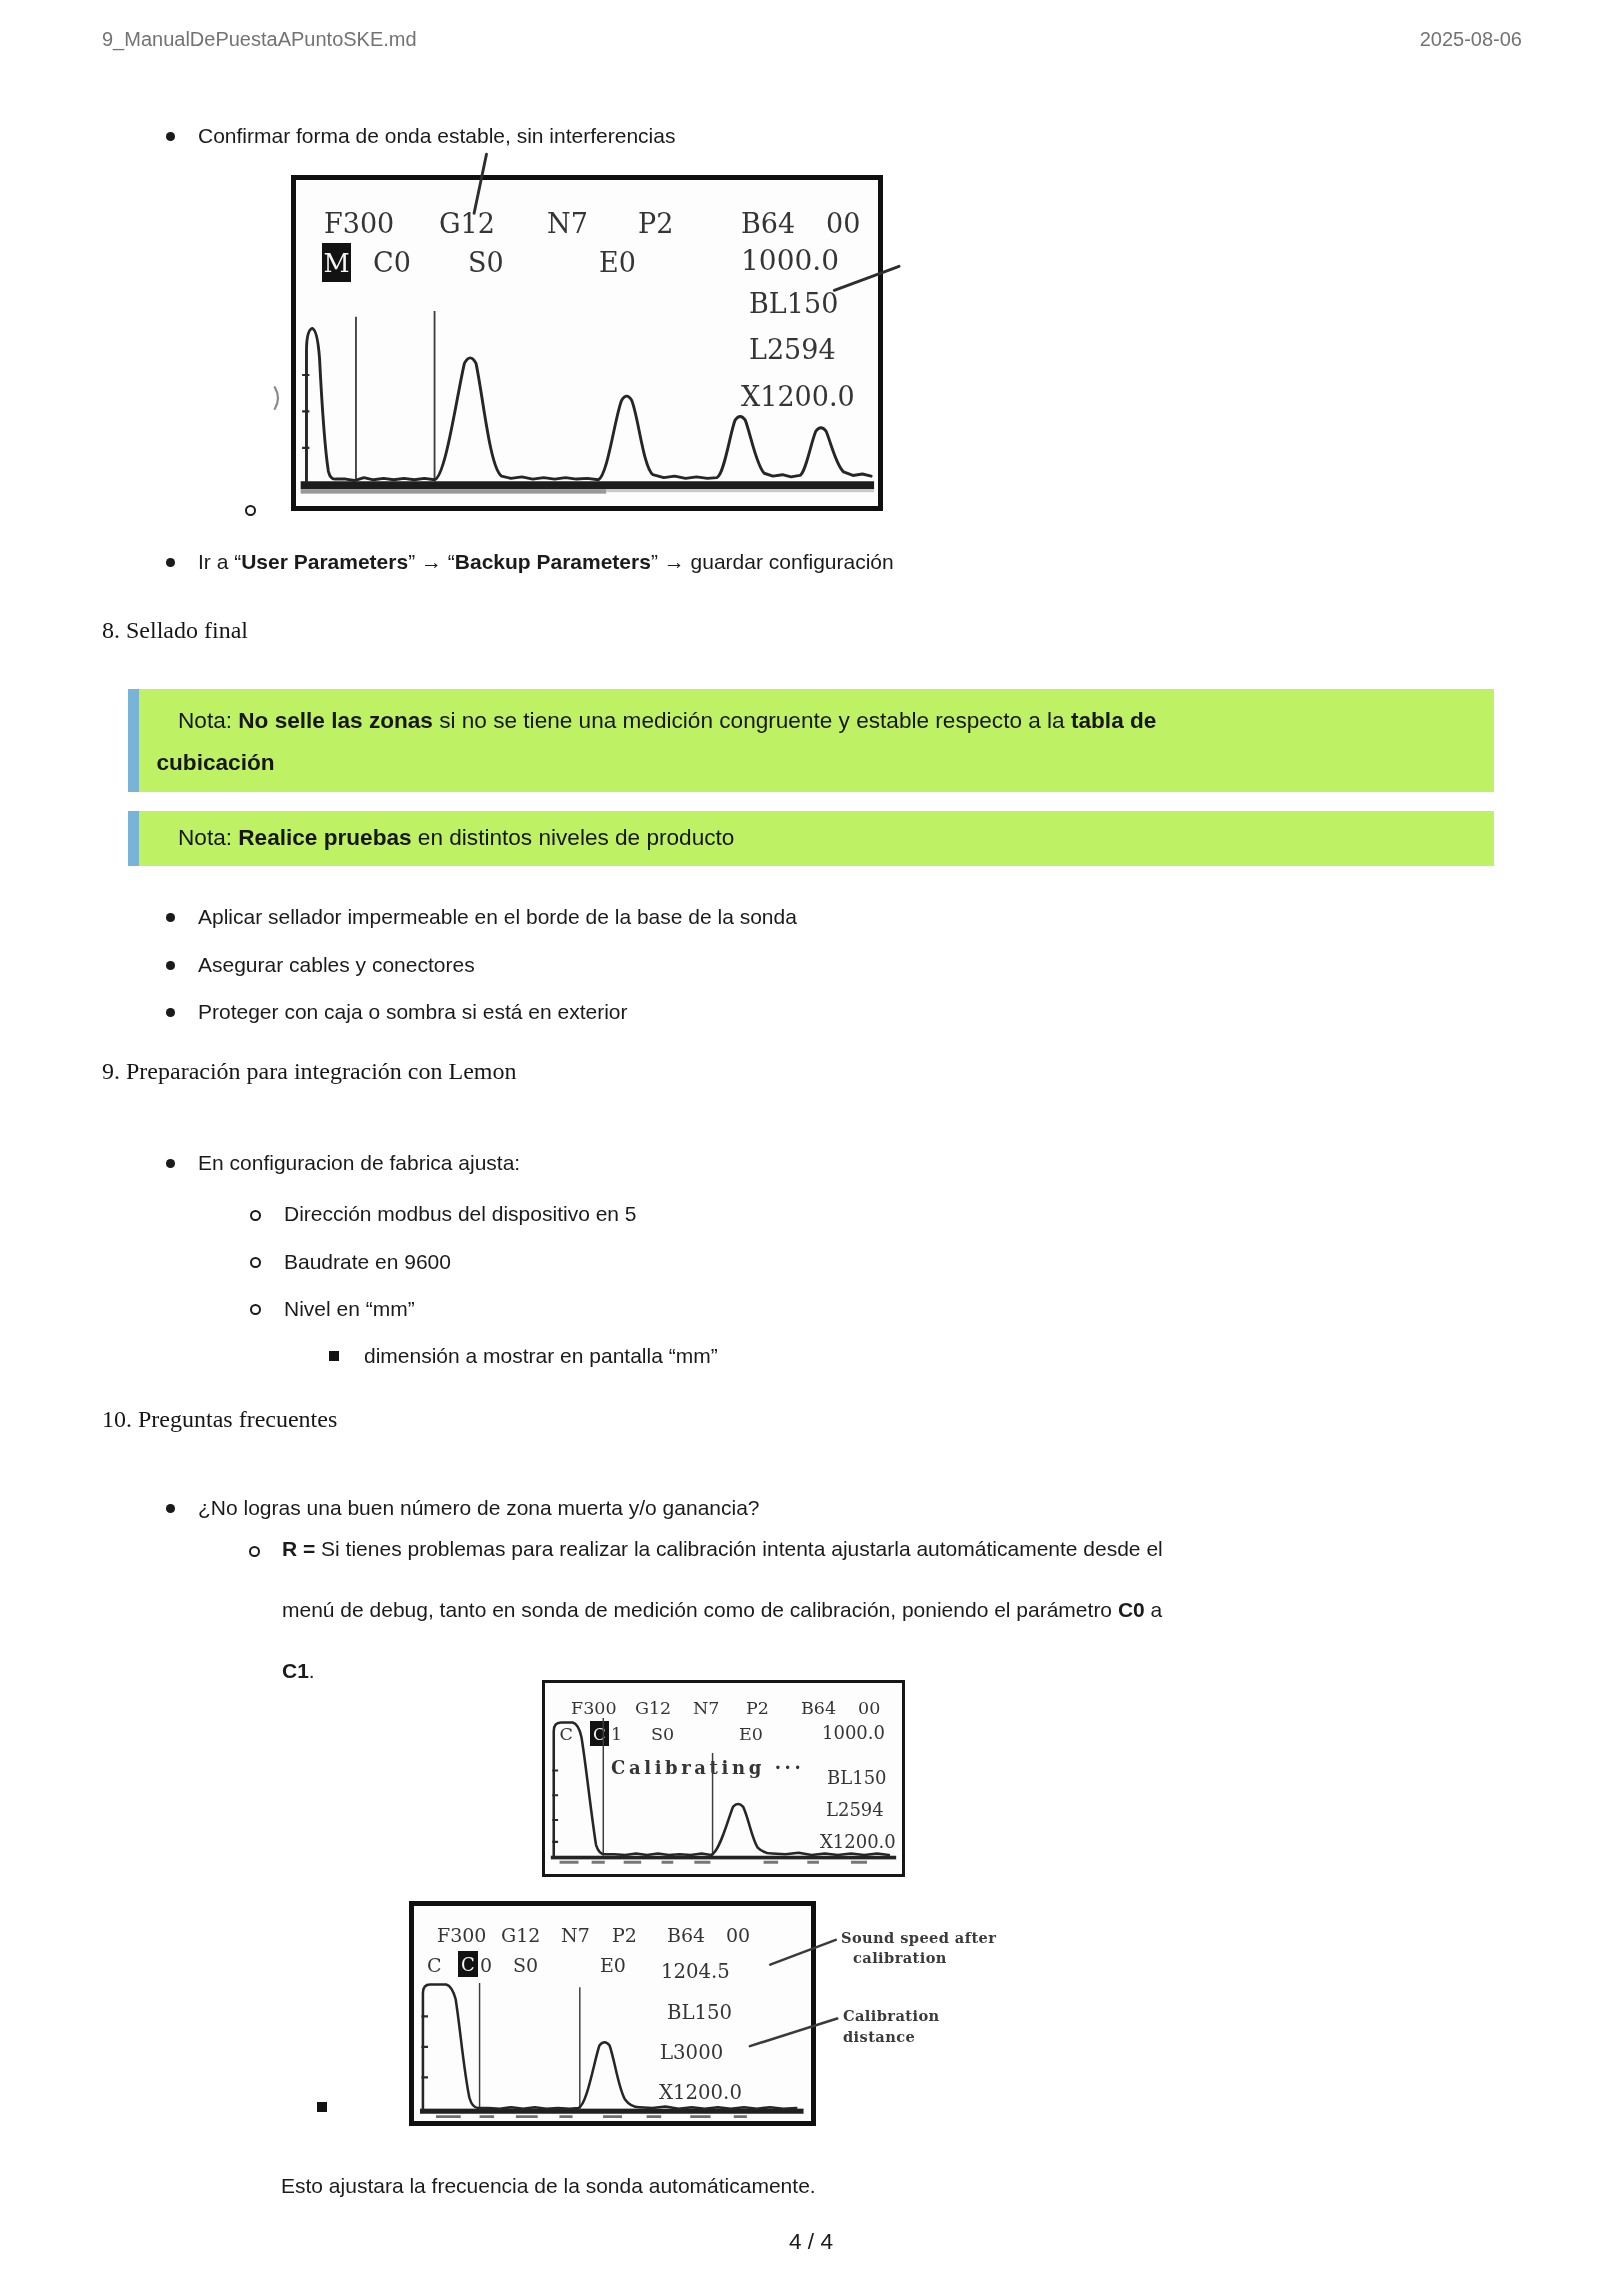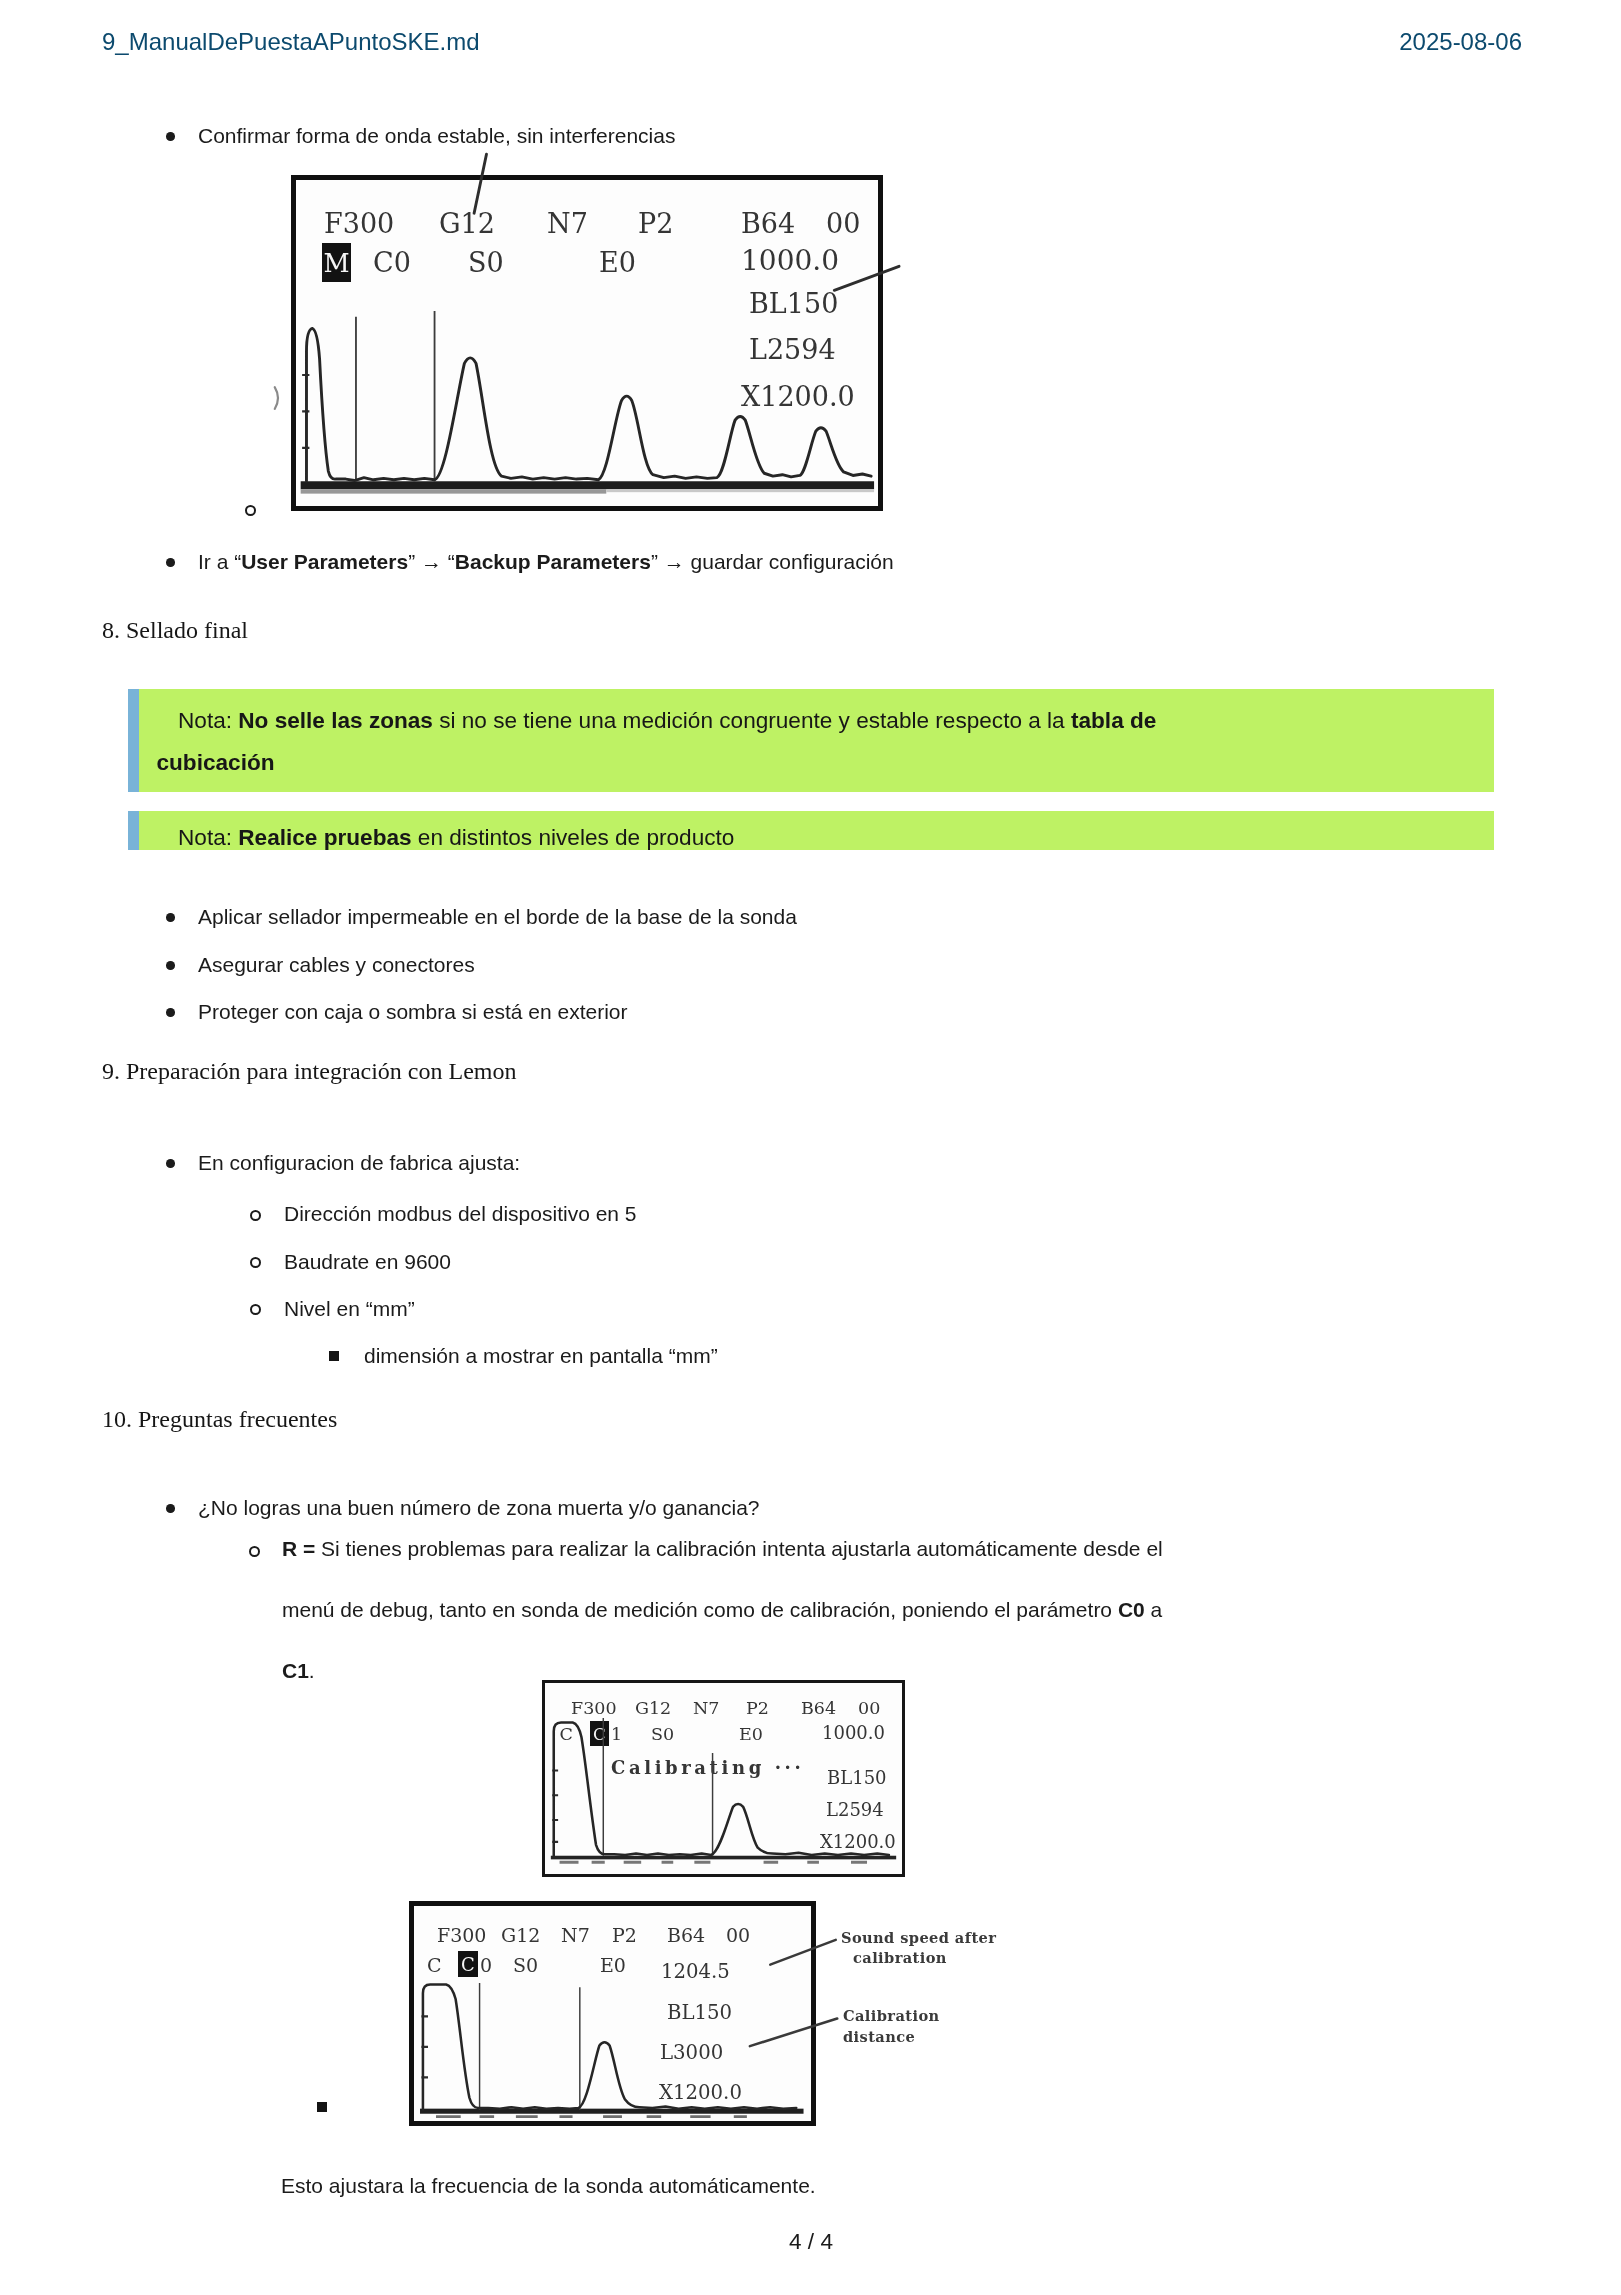--- a/index.html
+++ b/index.html
@@ -1,19 +1,19 @@
 <!DOCTYPE html>
 <html style="font-size:11.6px"><head>
 <meta charset="utf-8">
 <style>
   html,body{margin:0;padding:0;background:#ffffff;}
   #page{position:relative;width:1622px;height:2295px;background:#ffffff;overflow:hidden;
         font-family:"Liberation Sans",sans-serif;color:#1b1b1b;}
   .abs{position:absolute;}
-  .hdr{font-size:24px;color:#0c4a6e;}
+  .hdr{font-size:20px;color:#737373;}
   .h2{font-size:24px;font-weight:400;color:#161616;letter-spacing:0px;white-space:nowrap;font-family:Liberation Serif, serif;}
   .bt{font-size:21px;line-height:29px;white-space:nowrap;color:#1b1b1b;}
   .bt b{font-weight:700;}
   .dot{width:8.7px;height:8.7px;border-radius:50%;background:#1b1b1b;}
   .ring{width:7.3px;height:7.3px;border-radius:50%;border:2.2px solid #1b1b1b;background:#fff;}
   .sq{width:9.5px;height:9.5px;background:#141414;}
   .note{background:#bef264;border-left:11px solid #79b3d8;}
   .note .nline{position:absolute;font-size:22.6px;white-space:nowrap;color:#171717;}
   .scanbox{border:5.1px solid #101010;background:#fdfdfd;}
   .scanbox2{border:3.6px solid #161616;background:#fdfdfd;}
@@ -84,21 +84,21 @@
 
   <div class="abs note" style="left:128px;top:689px;width:1355px;height:103px;">
     <div class="nline" style="left:39px;top:19px;">
       <span>Nota: </span><b>No selle las zonas</b><span> si no se tiene una medición congruente y estable respecto a la </span><b>tabla de</b>
     </div>
     <div class="nline" style="left:17.5px;top:61px;">
       <b>cubicación</b>
     </div>
   </div>
 
-  <div class="abs note" style="left:128px;top:811px;width:1355px;height:39px;">
+  <div class="abs note" style="left:128px;top:811px;width:1355px;height:55px;">
     <div class="nline" style="left:39px;top:14px;">
       <span>Nota: </span><b>Realice pruebas</b><span> en distintos niveles de producto</span>
     </div>
   </div>
 
   <span class="abs dot" style="left:166px;top:913px;"></span>
   <div class="abs bt" style="left:198px;top:902px;">Aplicar sellador impermeable en el borde de la base de la sonda</div>
   <span class="abs dot" style="left:166px;top:961px;"></span>
   <div class="abs bt" style="left:198px;top:950px;">Asegurar cables y conectores</div>
   <span class="abs dot" style="left:166px;top:1008px;"></span>

